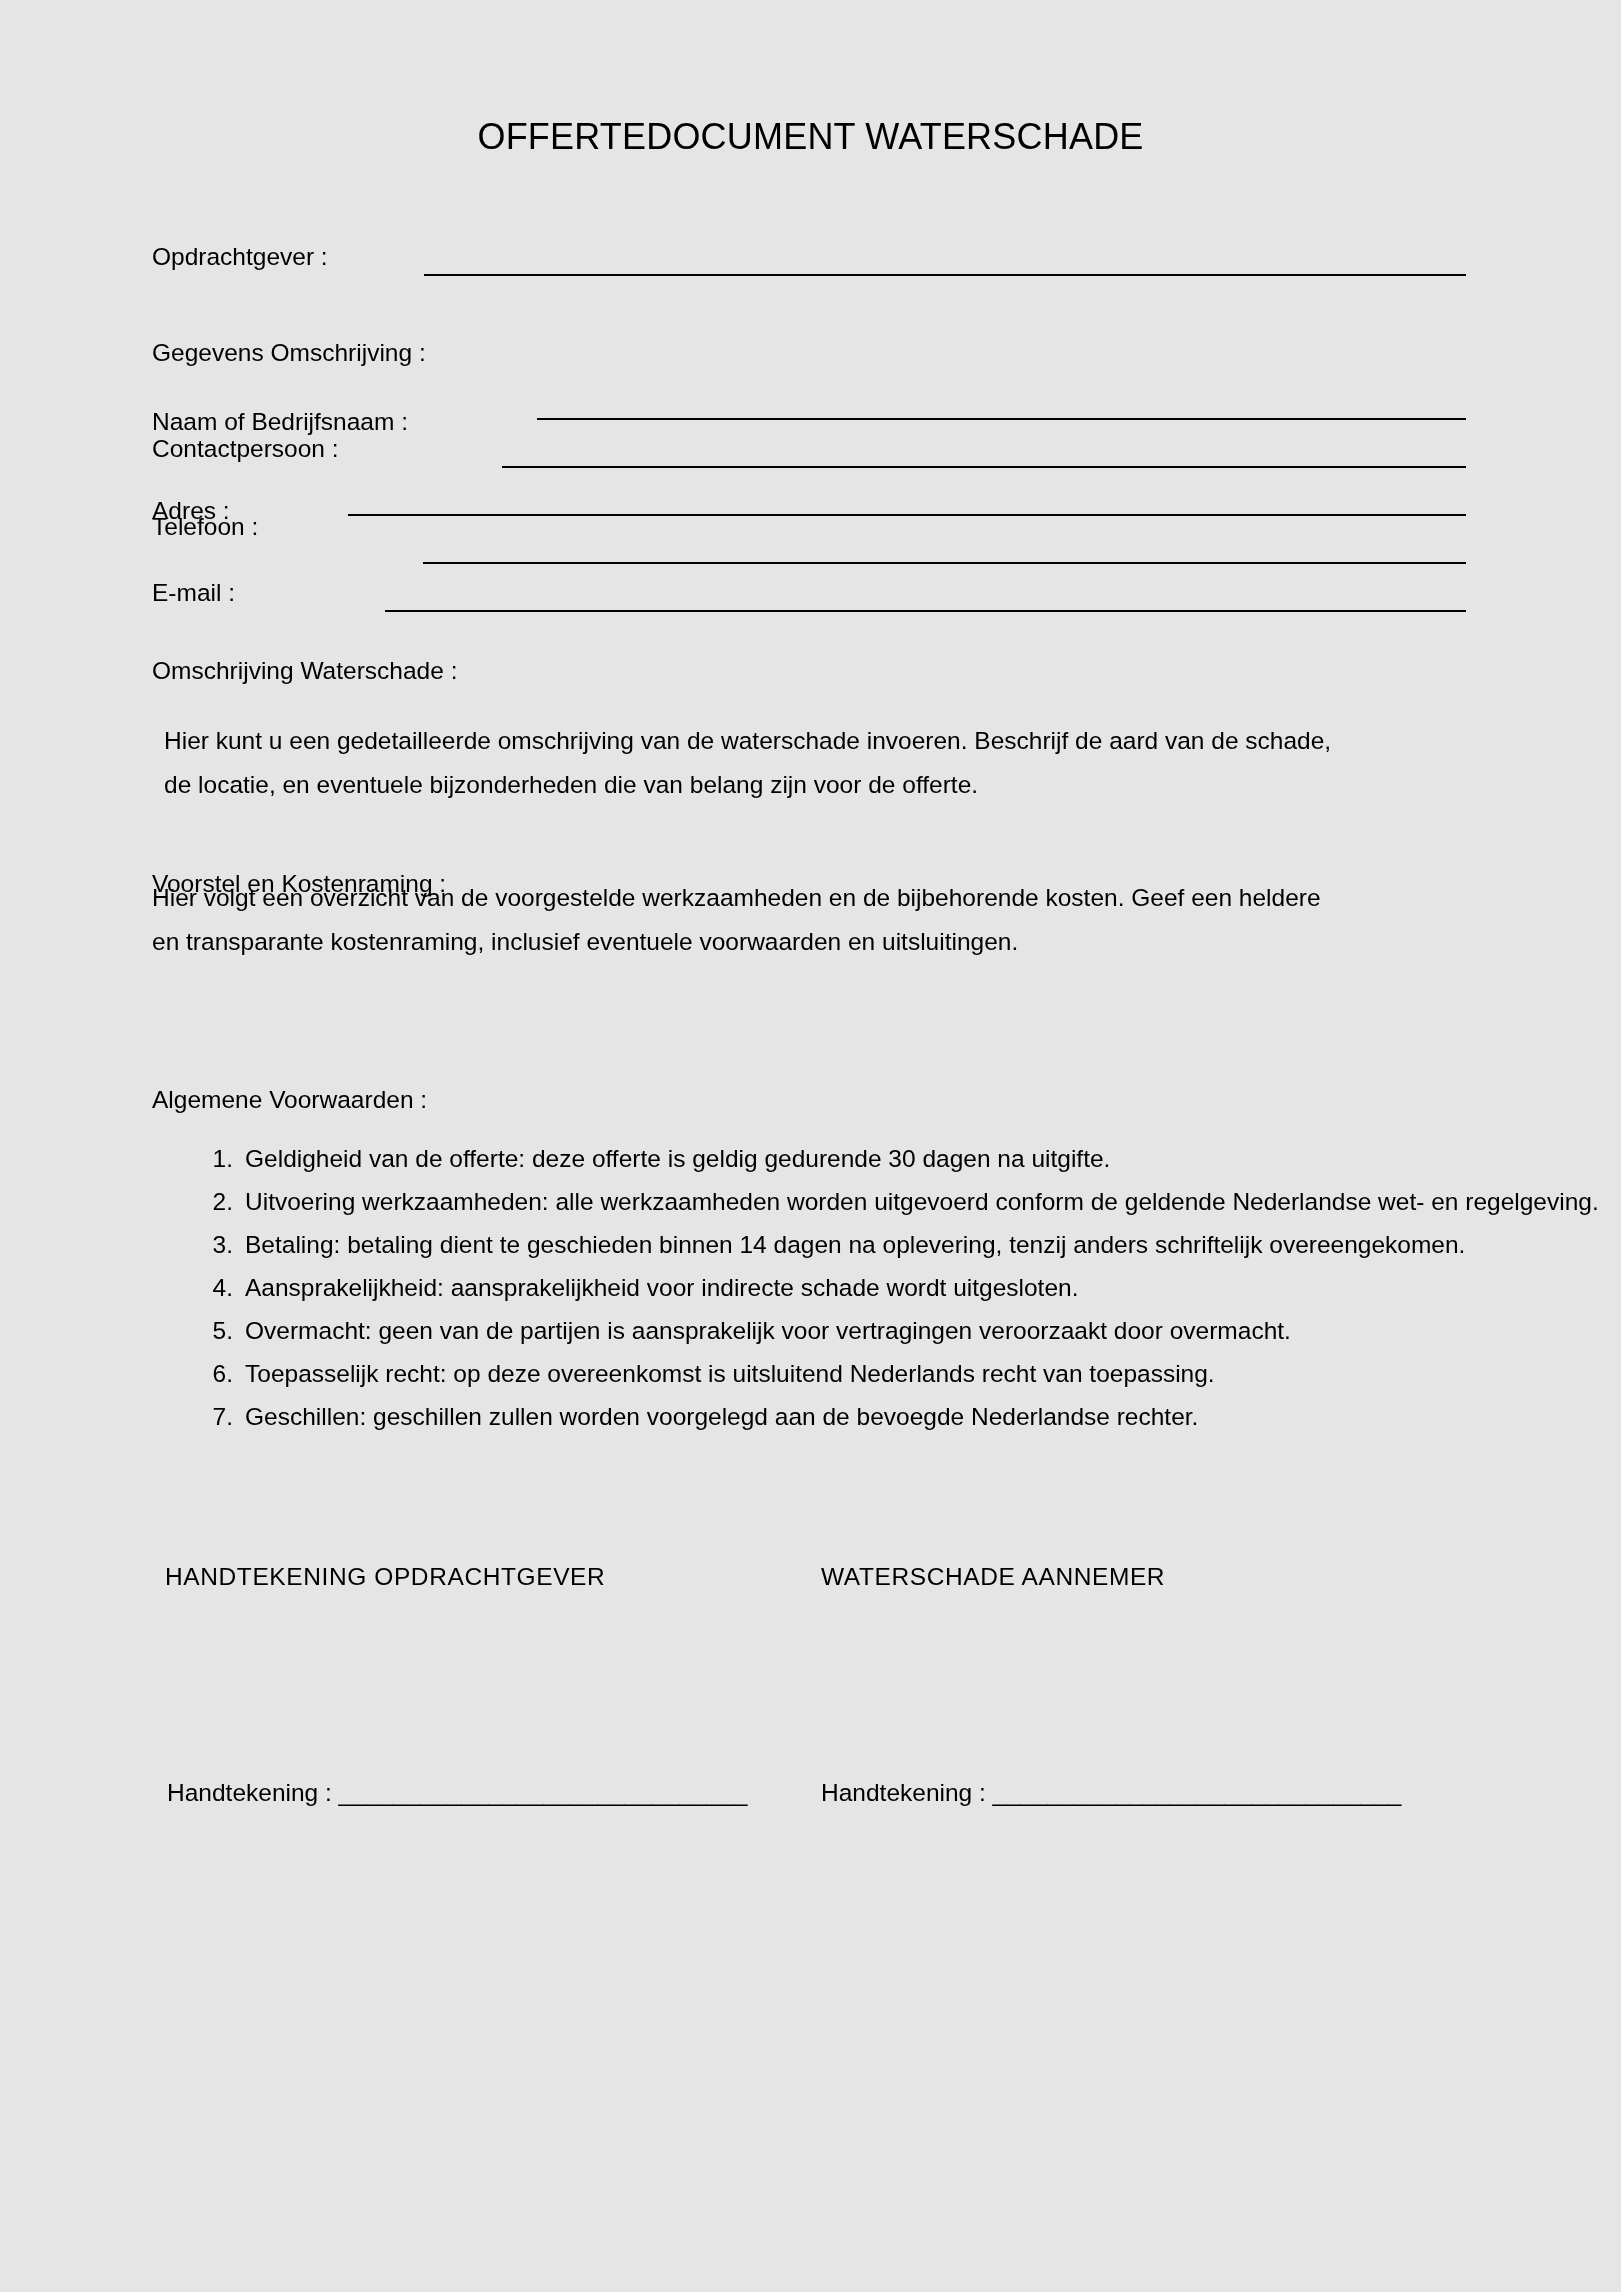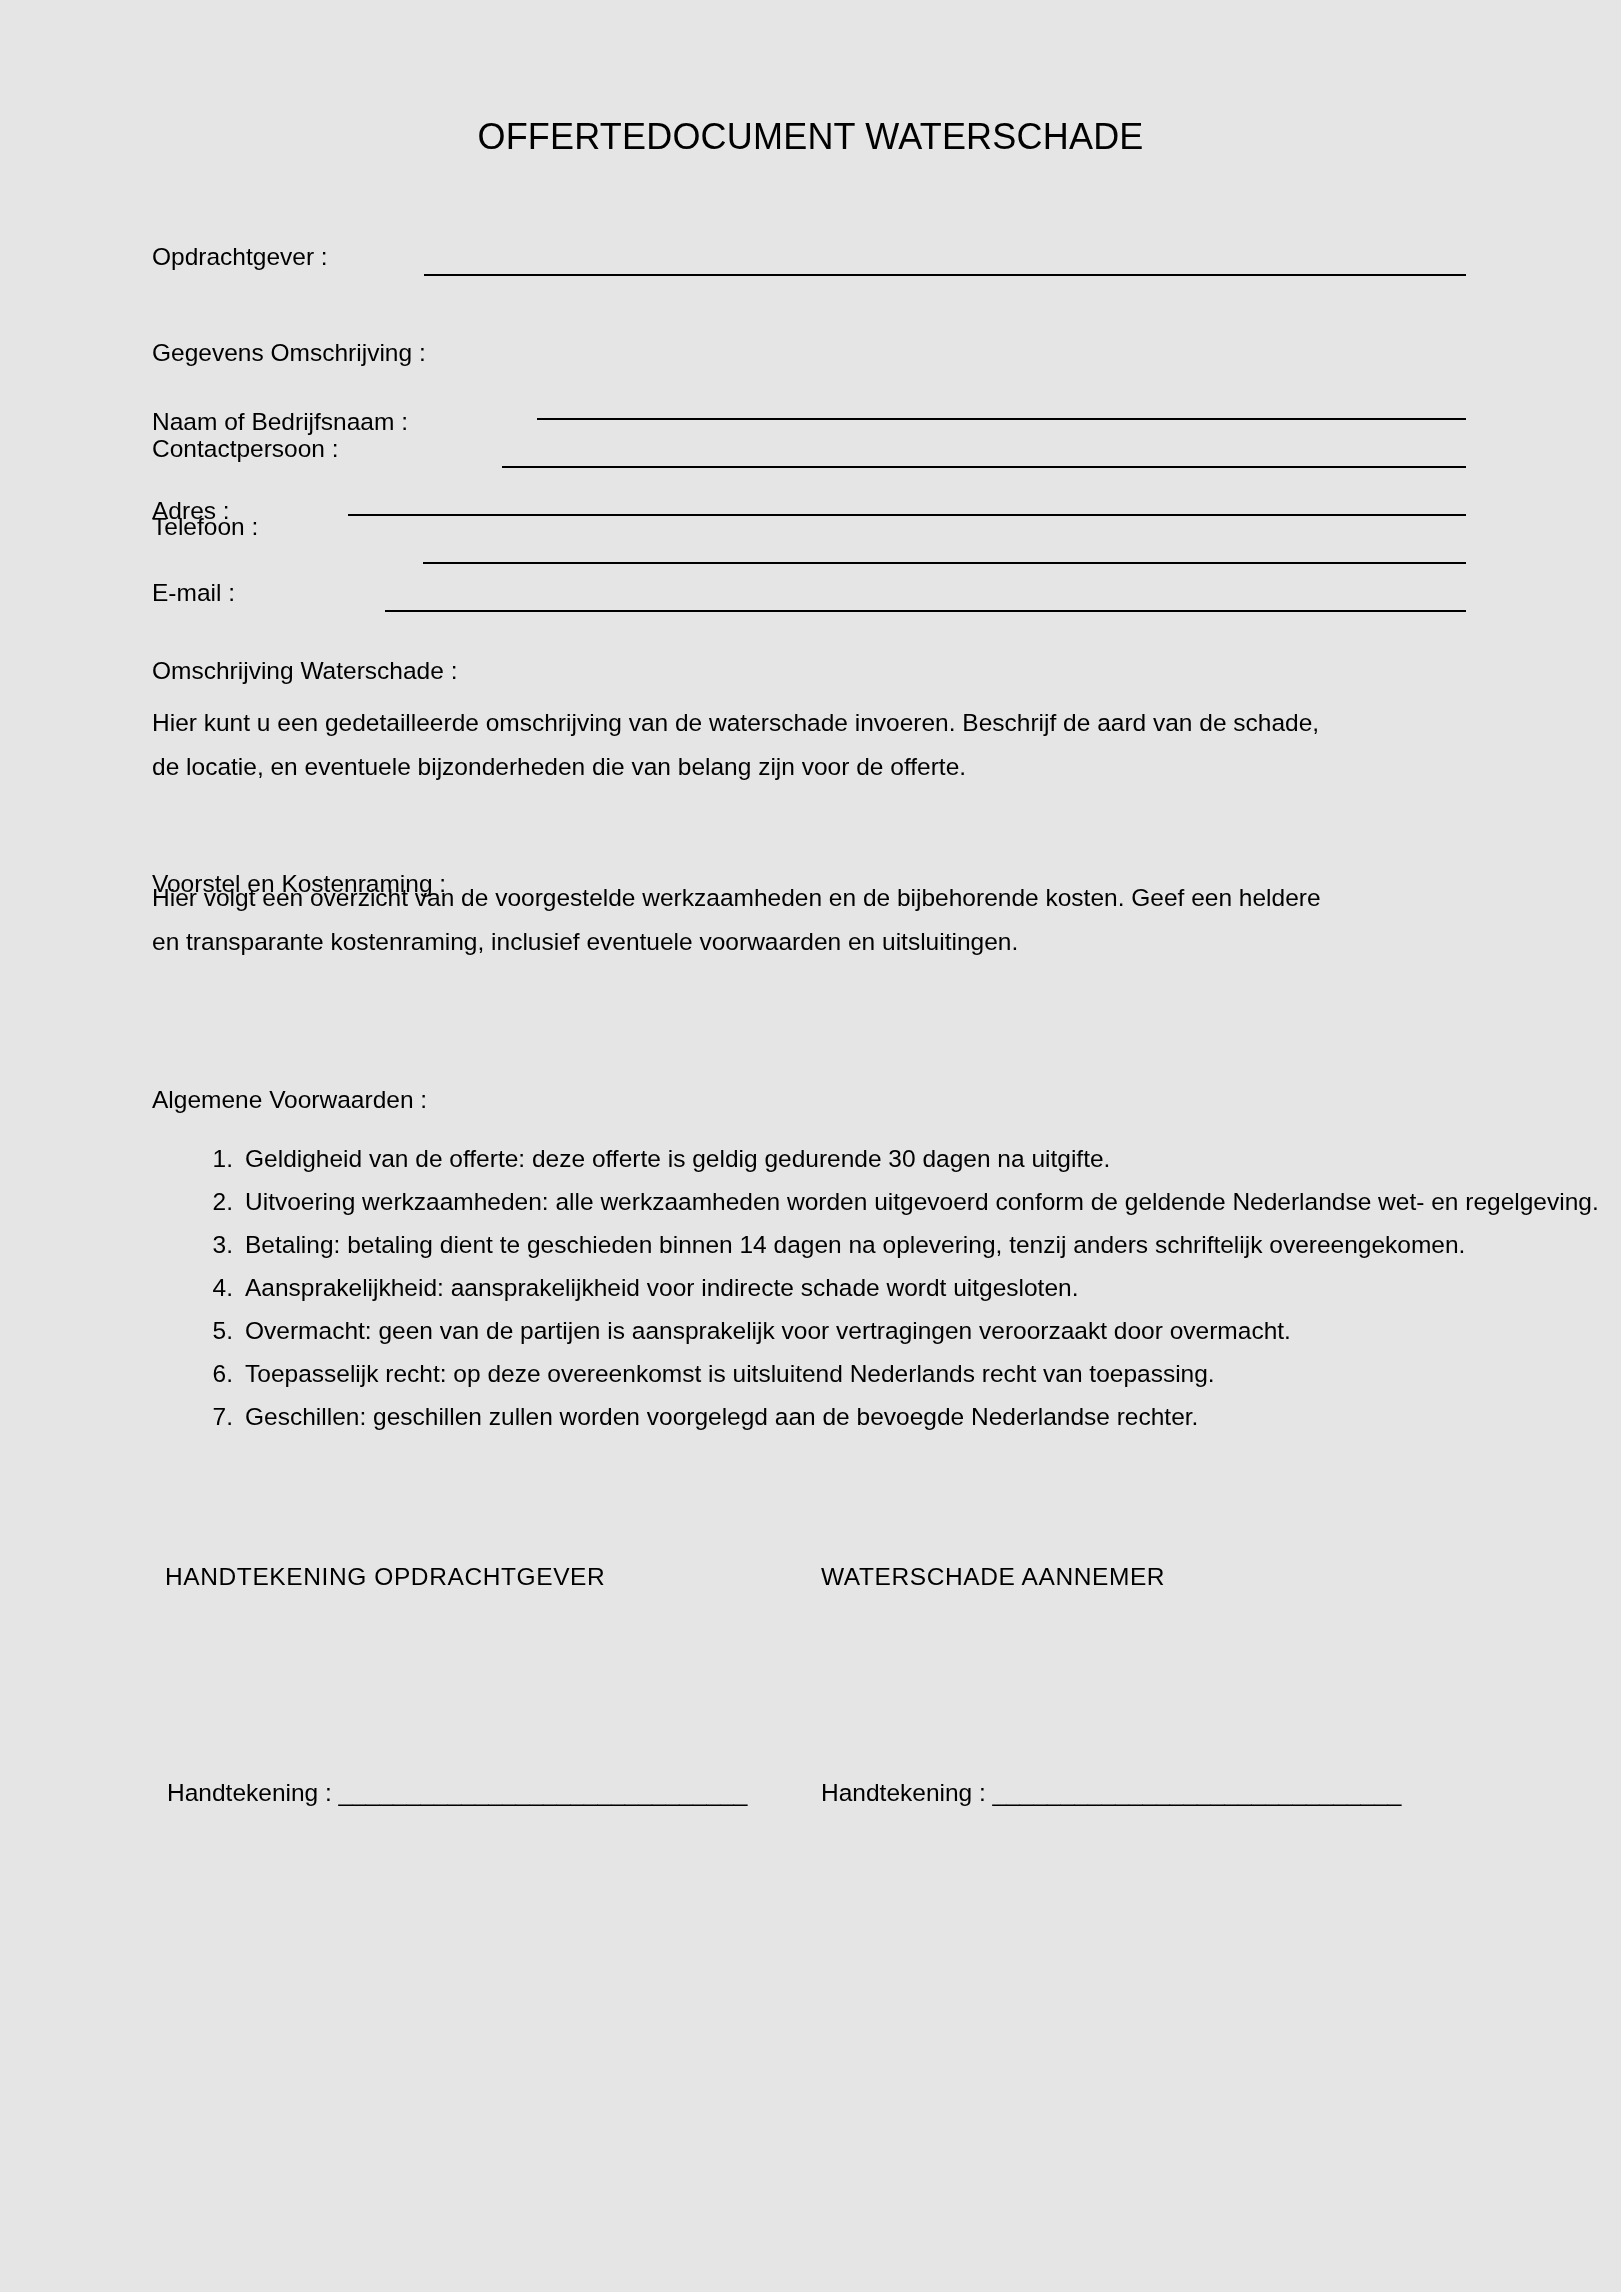--- a/index.html
+++ b/index.html
@@ -125,21 +125,21 @@
   <div class="label" style="top:459px; left:152px;margin-top:40px;">Adres :</div>
   <div class="rule" style="top:514px; left:348px; width:1118px;"></div>
 
   <div class="label" style="top:515px; left:152px;text-align:center;">Telefoon :</div>
   <div class="rule" style="top:562px; left:423px; width:1043px;"></div>
 
   <div class="label" style="top:581px; left:152px;">E-mail :</div>
   <div class="rule" style="top:610px; left:385px; width:1081px;"></div>
 
   <div class="section-head" style="top:659px;">Omschrijving Waterschade :</div>
-  <div class="para" style="top:701px;">Hier kunt u een gedetailleerde omschrijving van de waterschade invoeren. Beschrijf de aard van de schade,
+  <div class="para" style="top:719px;margin-left:12px;">Hier kunt u een gedetailleerde omschrijving van de waterschade invoeren. Beschrijf de aard van de schade,
 de locatie, en eventuele bijzonderheden die van belang zijn voor de offerte.</div>
 
   <div class="section-head" style="top:872px;">Voorstel en Kostenraming :</div>
   <div class="para" style="top:876px;">Hier volgt een overzicht van de voorgestelde werkzaamheden en de bijbehorende kosten. Geef een heldere
 en transparante kostenraming, inclusief eventuele voorwaarden en uitsluitingen.</div>
 
   <div class="section-head" style="top:1088px;text-align:right;">Algemene Voorwaarden :</div>
 
   <div class="terms">
 

